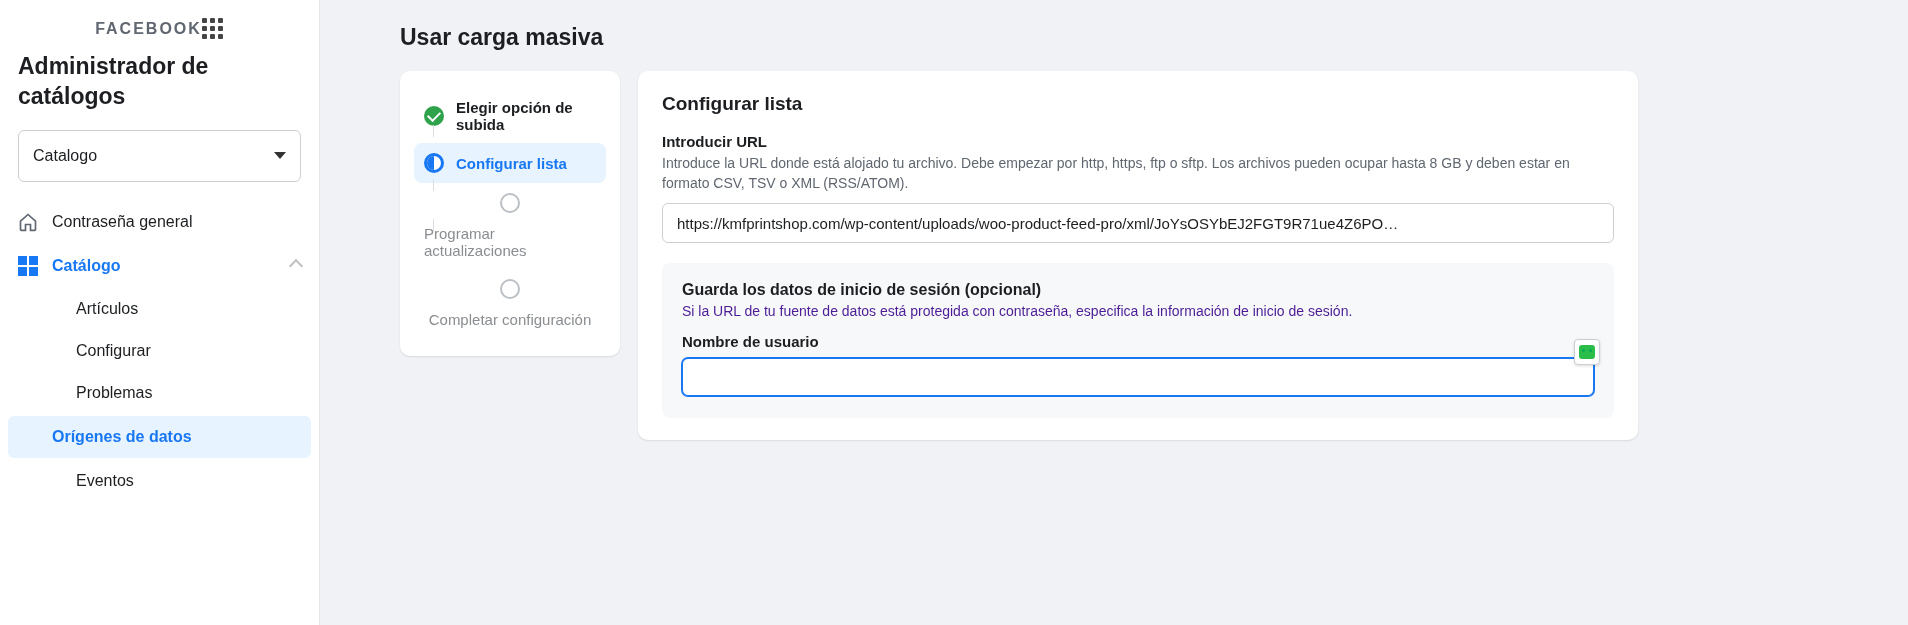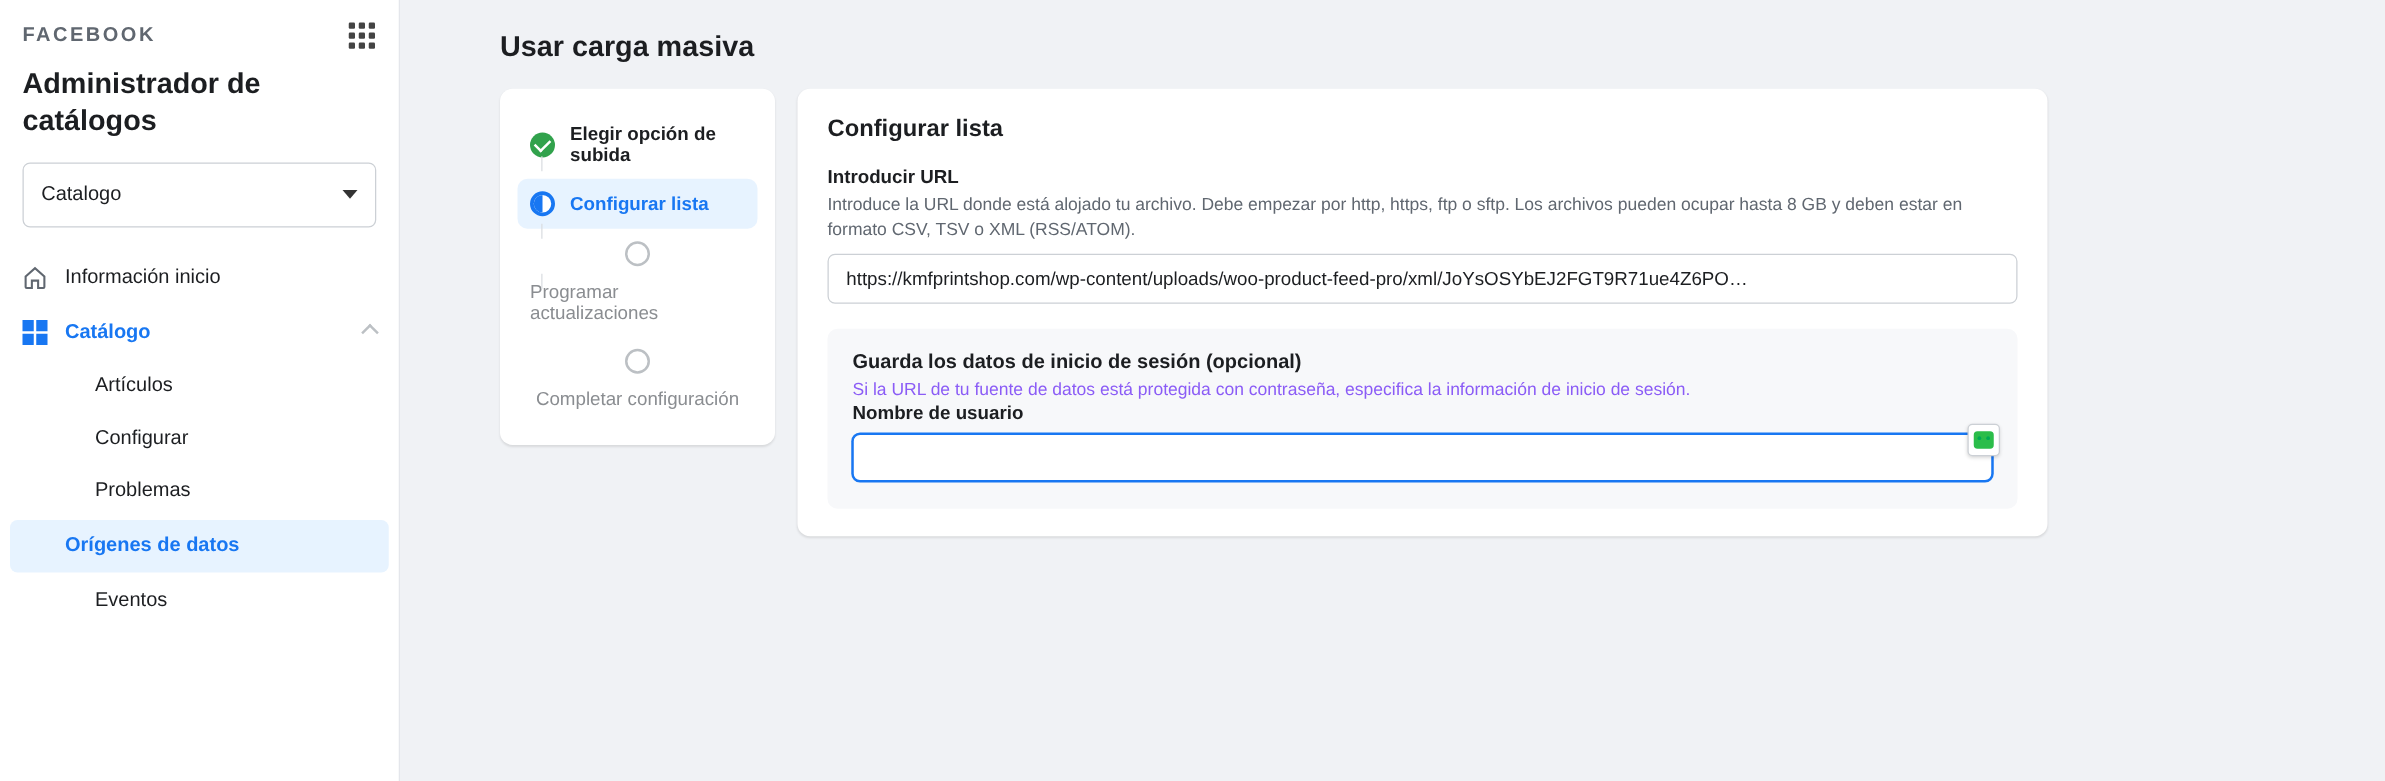--- a/index.html
+++ b/index.html
@@ -14,21 +14,21 @@
     .sidebar {
       position: absolute;
       left: 0; top: 0; bottom: 0;
       width: 320px;
       background: #fff;
       border-right: 1px solid #e4e6eb;
       padding: 18px 0;
     }
     .sidebar-top {
       display: flex;
-      justify-content: space-between;
+      justify-content: center;
       align-items: center;
       padding: 0 18px 8px 18px;
     }
     .fb-logo {
       color: #606770;
       font-weight: 700;
       letter-spacing: 2px;
       font-size: 16px;
     }
     .apps-icon {
@@ -197,21 +197,21 @@
       overflow: hidden;
     }
     .login-section {
       background: #f7f8fa;
       border-radius: 8px;
       padding: 18px 20px 22px 20px;
       margin-top: 20px;
       position: relative;
     }
     .login-title { font-size: 16px; font-weight: 700; margin-bottom: 4px;}
-    .login-help { font-size: 14px; color: #8b5cf6; margin-bottom: 3px;}
+    .login-help { font-size: 14px; color: #4c1d95; margin-bottom: 14px;}
     .login-row { display: flex; }
     .login-col { flex: 1; }
     .login-col label { display:block; font-size: 15px; font-weight: 600; margin-bottom: 8px;}
     .login-col input {
       width: 100%;
       height: 38px;
       border: 1px solid #ccd0d5;
       border-radius: 6px;
       background: #fff;
       padding: 0 12px;
@@ -255,21 +255,21 @@
   <div class="app-title">Administrador de catálogos</div>
   <div class="select-wrap">
     <span>Catalogo</span>
     <span class="chevron-down"></span>
   </div>
 
   <div class="nav-item">
     <svg class="home-icon" viewBox="0 0 24 24" fill="none" stroke="#606770" stroke-width="2">
         <path d="M3 11l9-8 9 8v10a1 1 0 0 1-1 1h-5v-7h-6v7H4a1 1 0 0 1-1-1V11z"></path>
       </svg>
-    <span>Información inicio</span>
+    <span>Contraseña general</span>
   </div>
 
   <div class="nav-item section">
     <div class="grid-icon">
         <span></span>
         <span></span>
         <span></span>
         <span></span>
       </div>
     <span>Catálogo</span>

